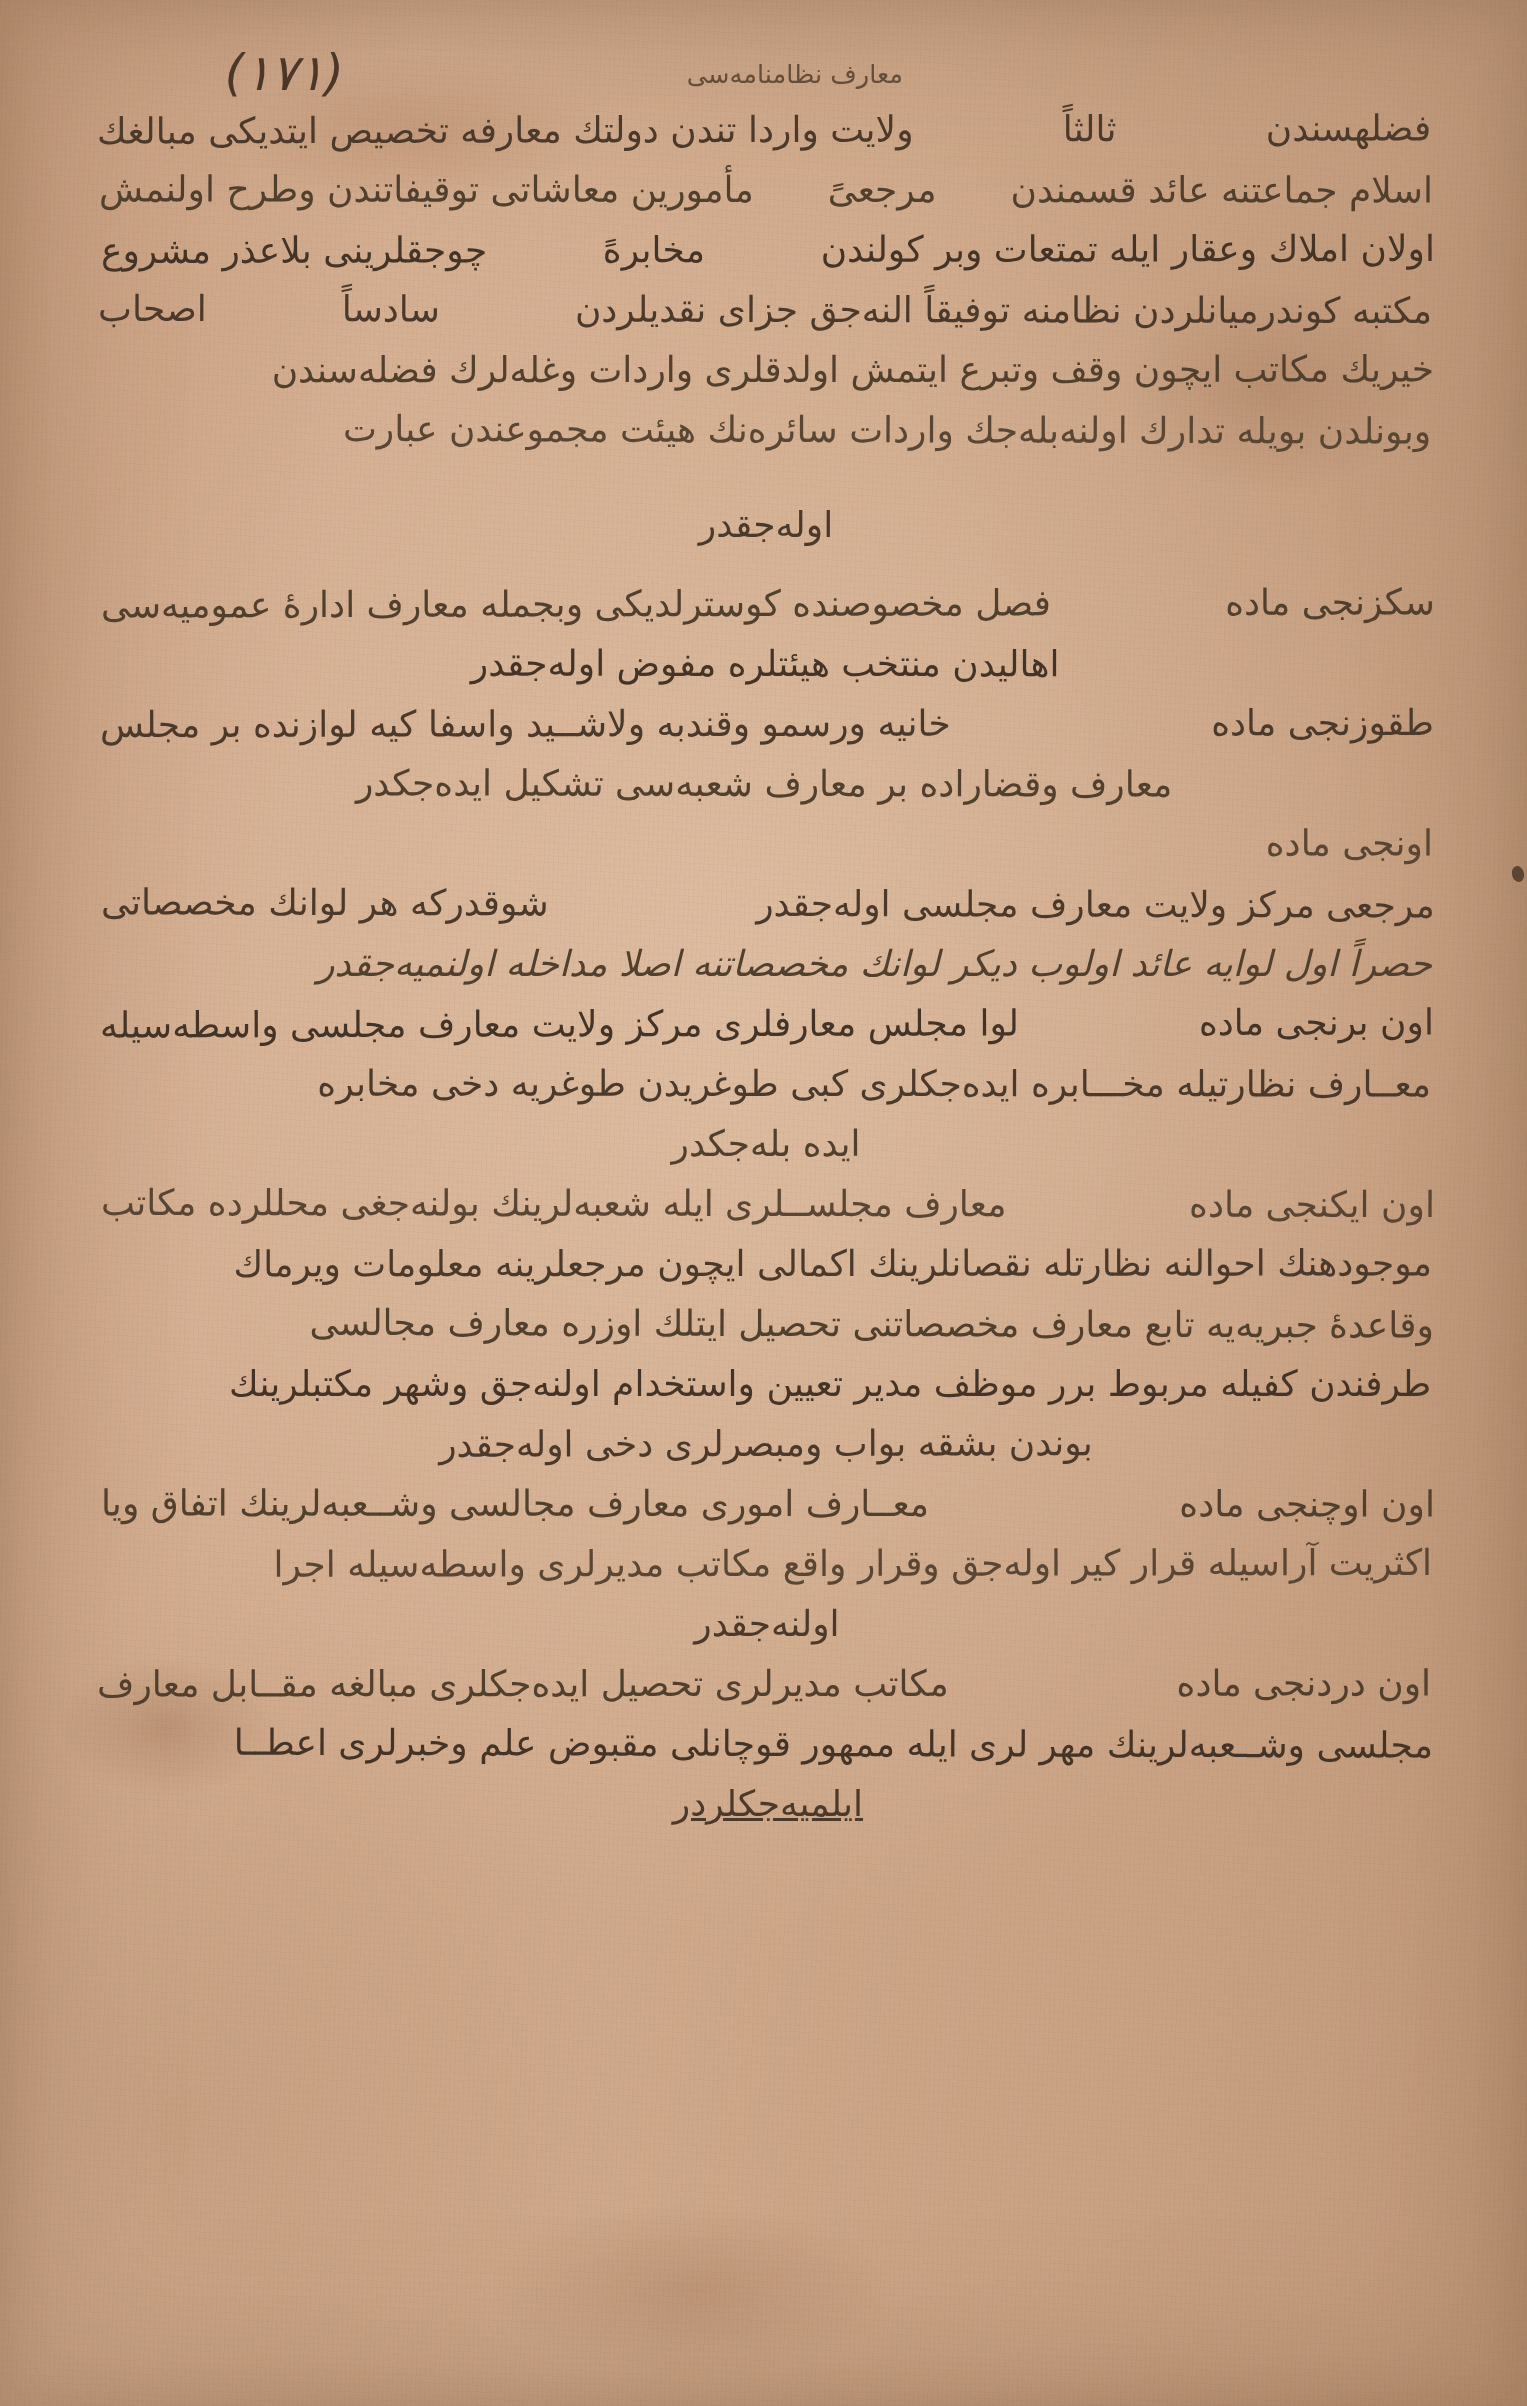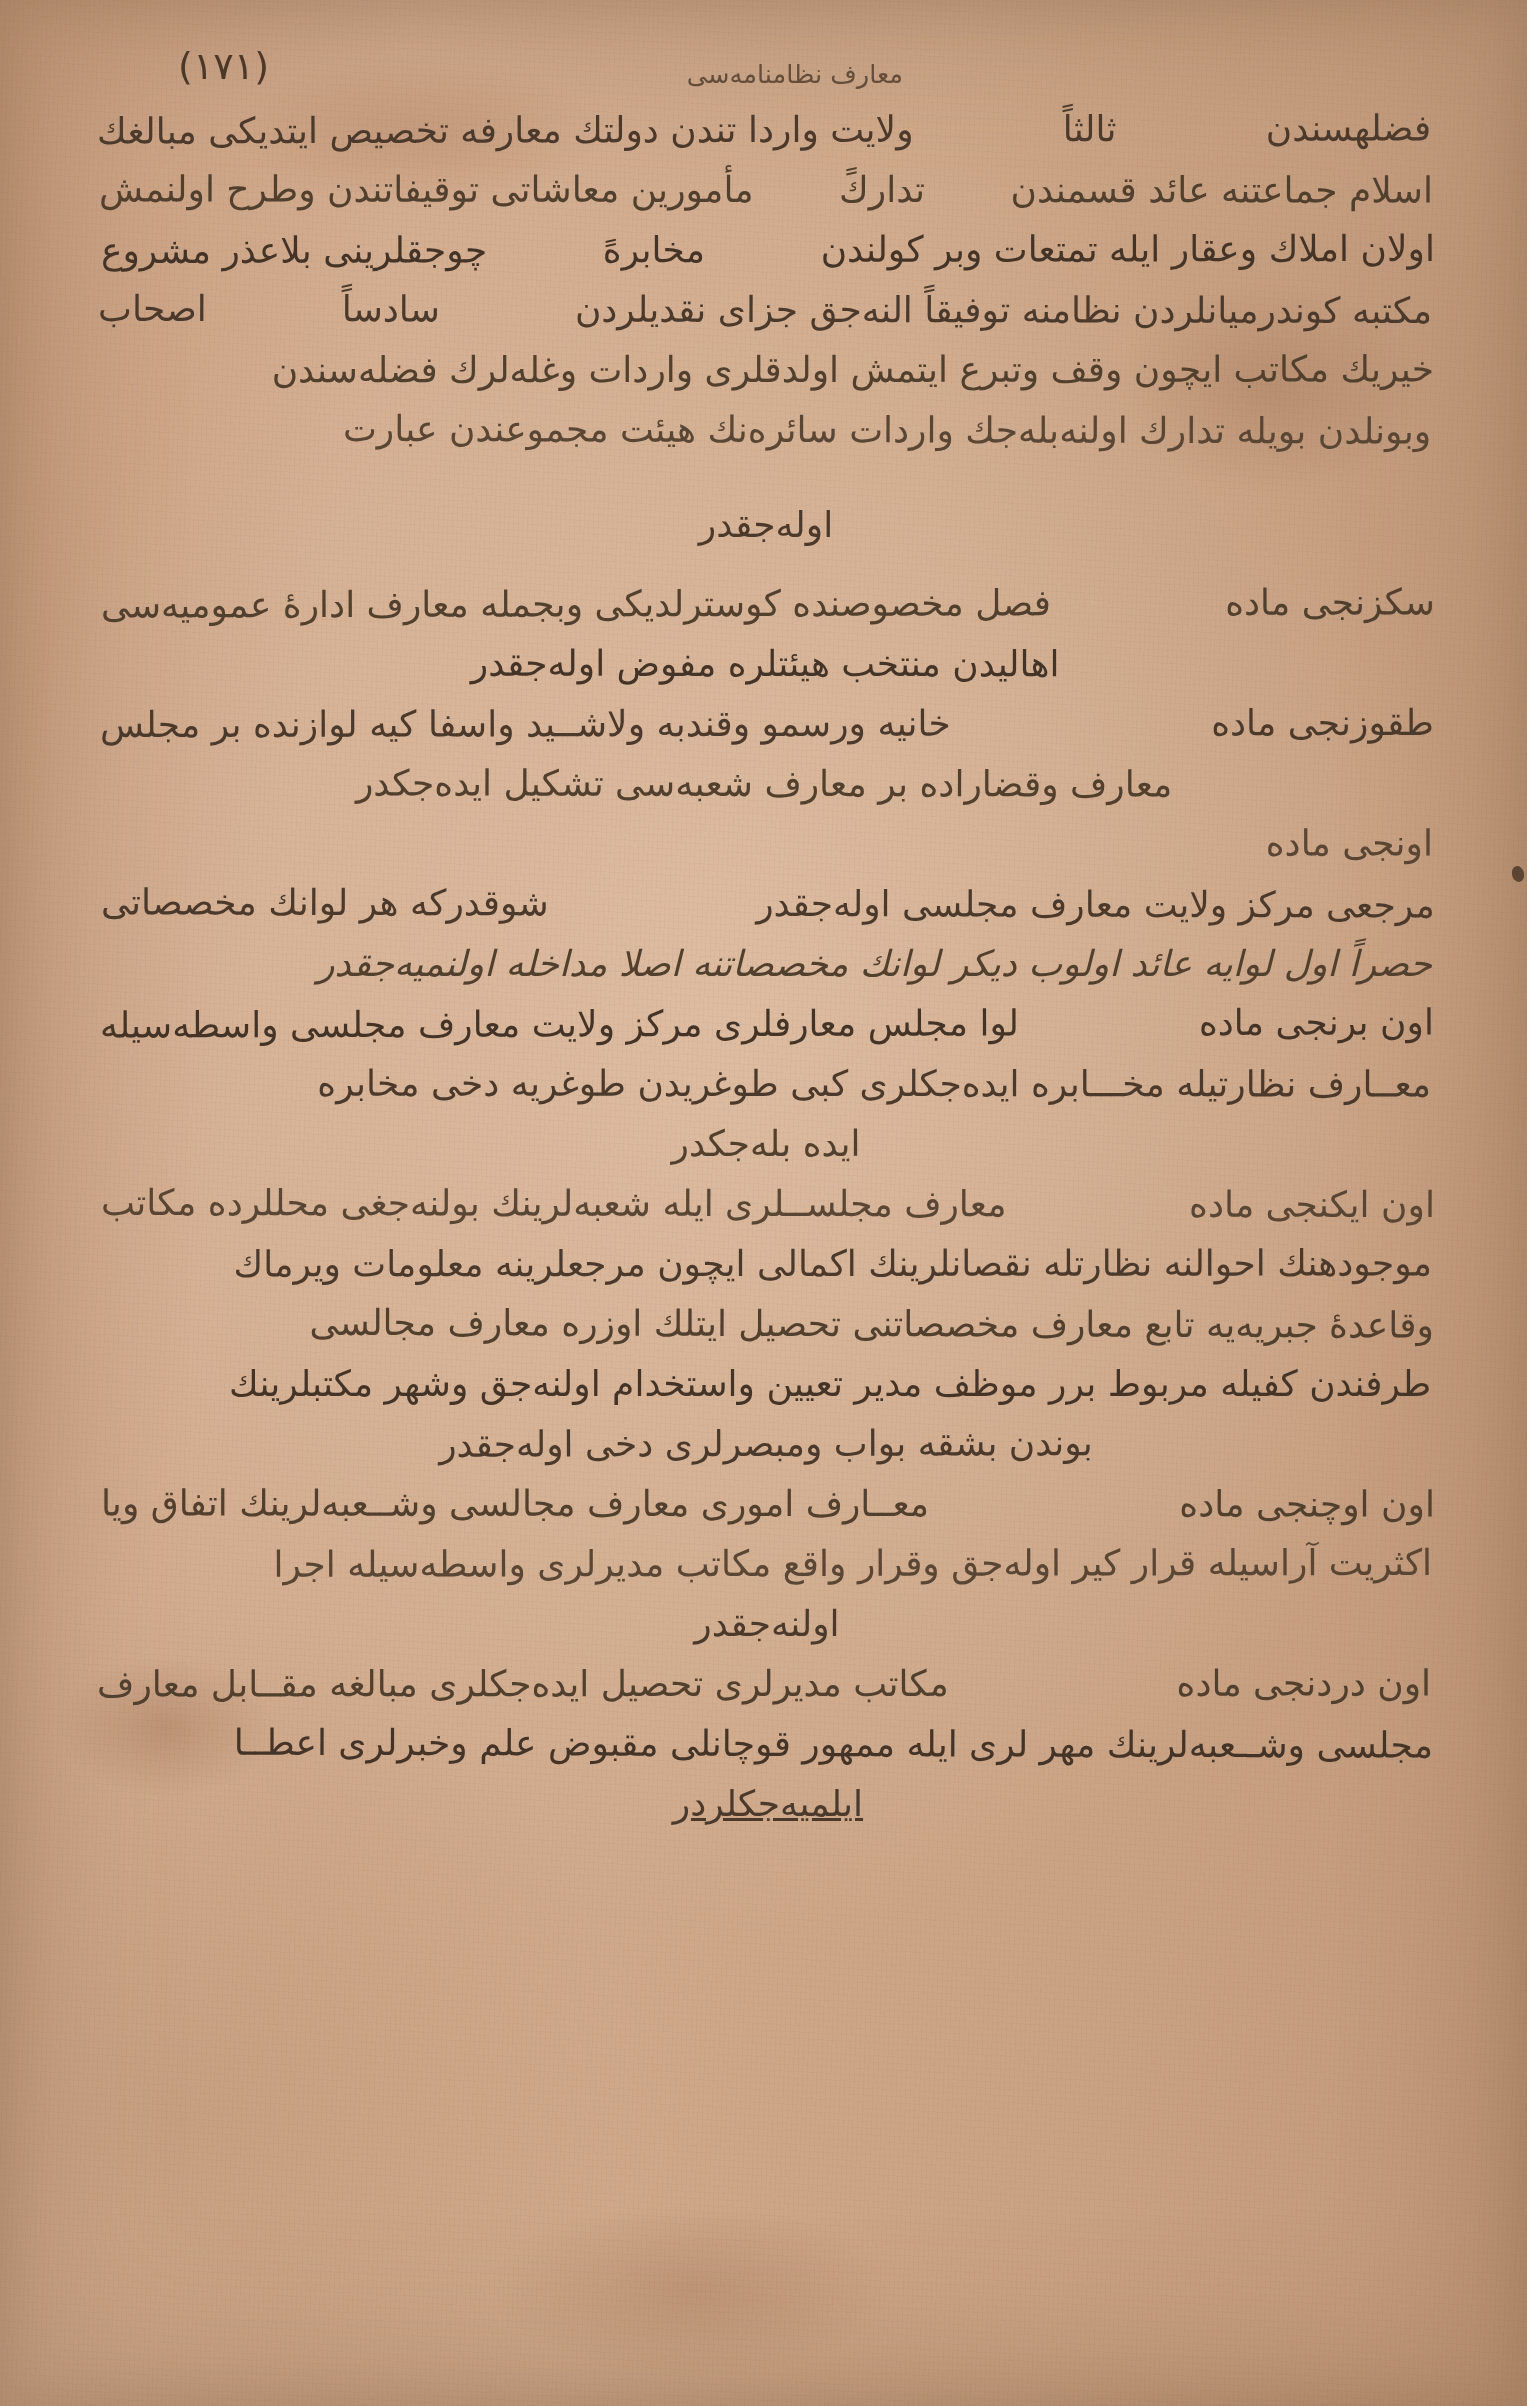--- a/index.html
+++ b/index.html
@@ -46,24 +46,25 @@
     direction:rtl;
     color:#4a3a2d;
     font-family:"DejaVu Sans","Liberation Sans",sans-serif;
   }
 
   
   .headrow{
     position:relative;height:74px;
   }
   .pagenum{
-    position:absolute; right:1164px; top:5.7px;
-    font-size:38px; letter-spacing:3.8px;
+    position:absolute; right:1089px; top:5.7px;
+    font-size:50px; letter-spacing:3.8px;
     color:#473628;
     font-family:"DejaVu Sans","Liberation Sans",sans-serif;
+    font-style:italic;
   }
   .runhead{
     position:absolute; right:530px; top:21px;
     font-size:25.6px; color:#5b4736;
     letter-spacing:0.9px; opacity:.92;
   }
 
   
   .ln{
     display:flex;
@@ -117,21 +118,21 @@
     </div>
 
     <div id="lines">
         <div class="ln just ink-a" style="transform: translateX(-1.9px) rotate(-0.136364deg);">
           <span class="w">فضلهسندن</span>
           <span class="w">ثالثاً</span>
           <span class="w">ولايت واردا تندن دولتك معارفه تخصيص ايتديكی مبالغك</span>
         </div>
         <div class="ln just ink-b" style="transform: translateX(0px) rotate(0.0454545deg);">
           <span class="w">اسلام جماعتنه عائد قسمندن</span>
-          <span class="w">تداركً</span>
+          <span class="w">مرجعیً</span>
           <span class="w">مأمورين معاشاتی توقيفاتندن وطرح اولنمش</span>
         </div>
         <div class="ln just ink-c" style="transform: translateX(1.9px) rotate(-0.090909deg);">
           <span class="w">اولان املاك وعقار ايله تمتعات وبر كولندن</span>
           <span class="w">مخابرهً</span>
           <span class="w">چوجقلرينی بلاعذر مشروع</span>
         </div>
         <div class="ln just ink-a" style="transform: translateX(-0.9px) rotate(0.090909deg);">
           <span class="w">مكتبه كوندرميانلردن نظامنه توفيقاً النه‌جق جزای نقديلردن</span>
           <span class="w">سادساً</span>

